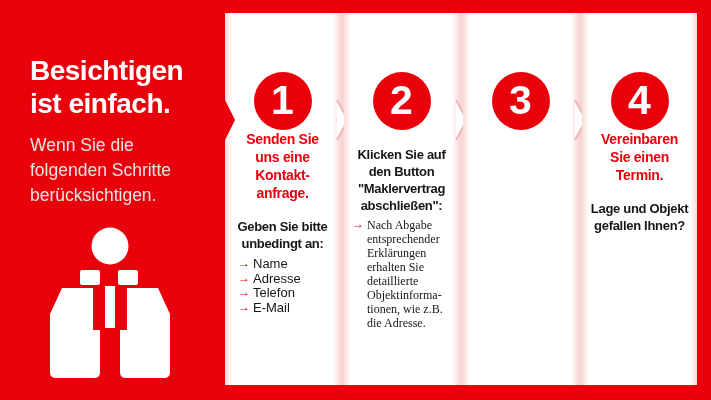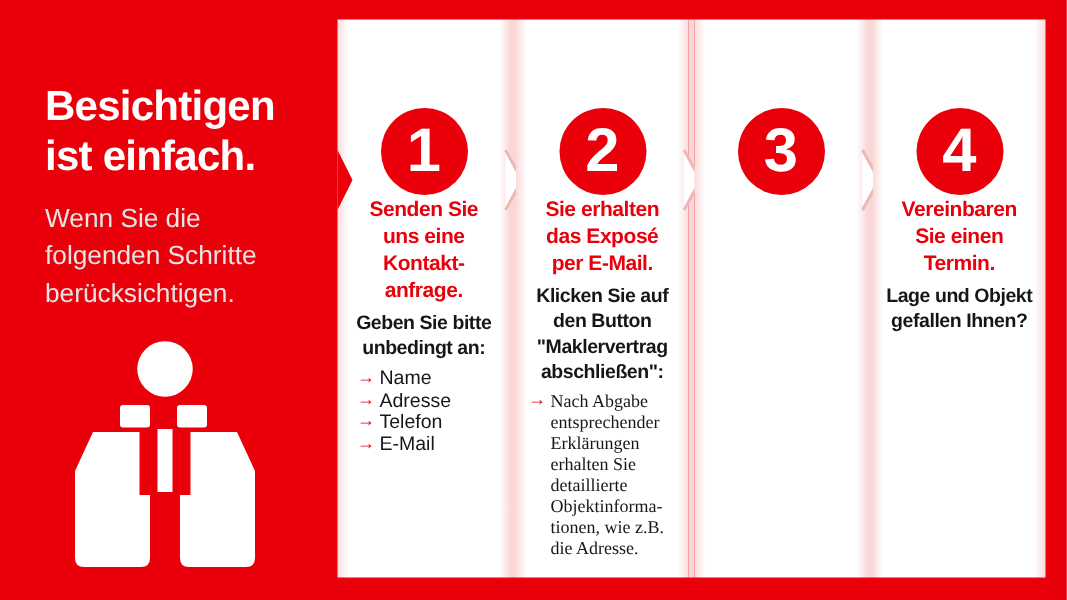--- a/index.html
+++ b/index.html
@@ -48,21 +48,21 @@
     width:58px; height:58px; margin:59px auto 0; border-radius:50%;
     background:#e9000b; color:#ffffff; font-weight:bold;
     font-size:41px; line-height:56px; text-align:center;
   }
   .heading {
     color:#e9000b; font-weight:bold;
     font-size:14px; line-height:18px; letter-spacing:-0.3px;
     white-space:pre-line;
   }
   .note-bold {
-    margin:4px 4px 0; color:#161616; font-weight:bold;
+    margin:16px 4px 0; color:#161616; font-weight:bold;
     font-size:13px; line-height:17px; letter-spacing:-0.3px;
     white-space:pre-line;
   }
   .note-regular {
     margin:2px 4px 0; color:#161616;
     font-size:12.5px; line-height:15.5px; white-space:pre-line;
   }
   .bullets { margin:5px 0 0 13px; text-align:left; }
   .bullet-row { display:flex; align-items:flex-start; margin-bottom:1px; }
   .bullet-arrow {
@@ -127,23 +127,20 @@
     </section>
 
     <div class="divider">
       <svg class="divider-arrow" width="20" height="44" viewBox="0 0 20 44" aria-hidden="true">
         <path d="M2,2 L13,22 L2,42" fill="#ffffff" stroke="#f0b6b6" stroke-width="2"></path>
       </svg>
     </div>
 
     <section class="col">
       <div class="badge">2</div>
-      <h2 class="heading">Sie erhalten
-das Exposé
-per E-Mail.</h2>
       <p class="note-bold">Klicken Sie auf
 den Button
 "Maklervertrag
 abschließen":</p>
       <ul class="bullets bullets-tight">
         <li class="bullet-row">
           <span class="bullet-arrow">→</span>
           <span class="bullet-text">Nach Abgabe
 entsprechender
 Erklärungen

